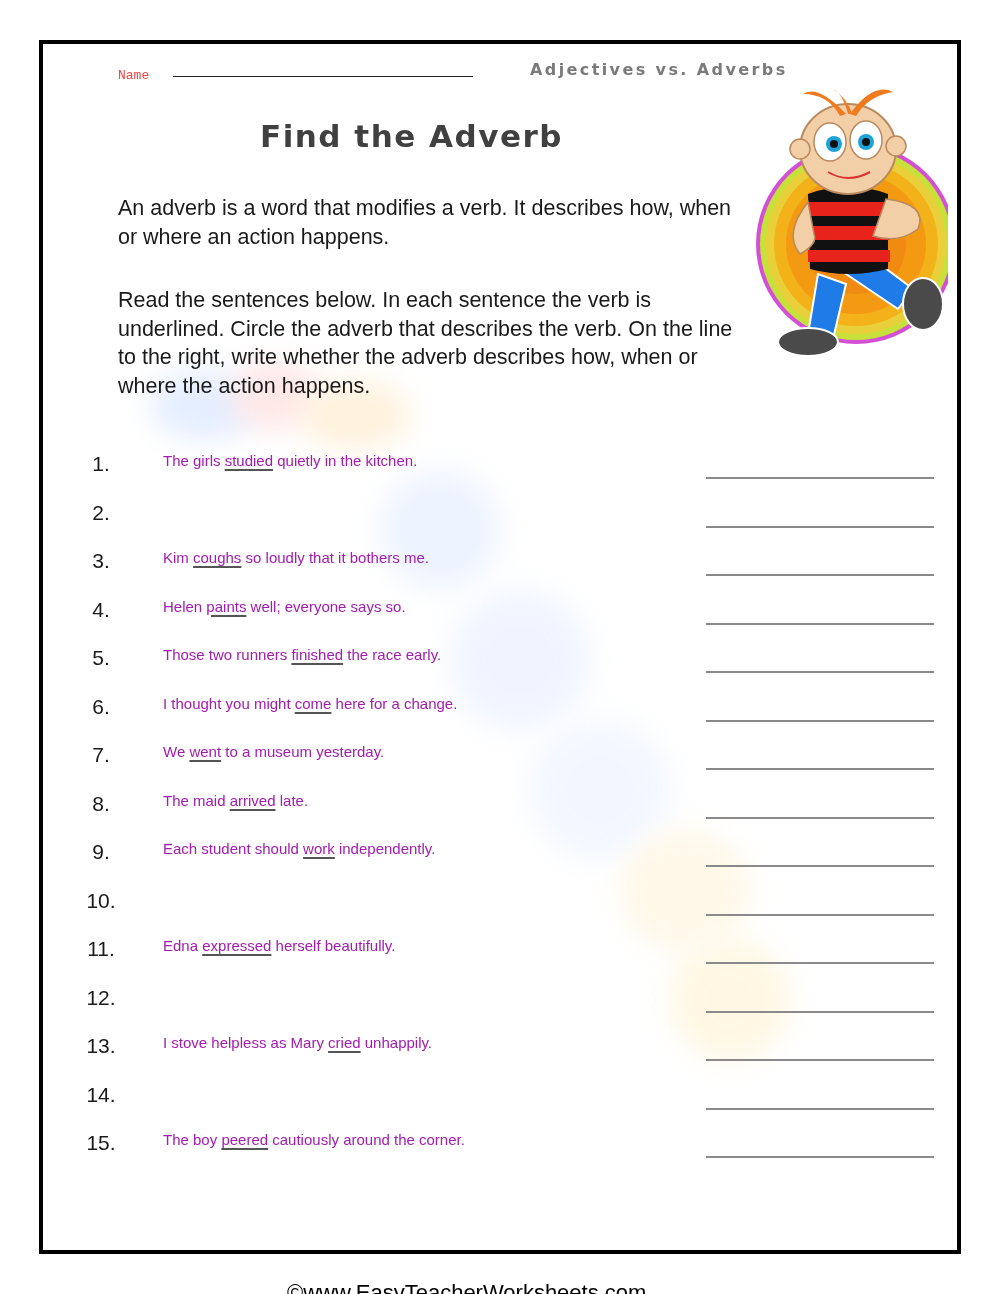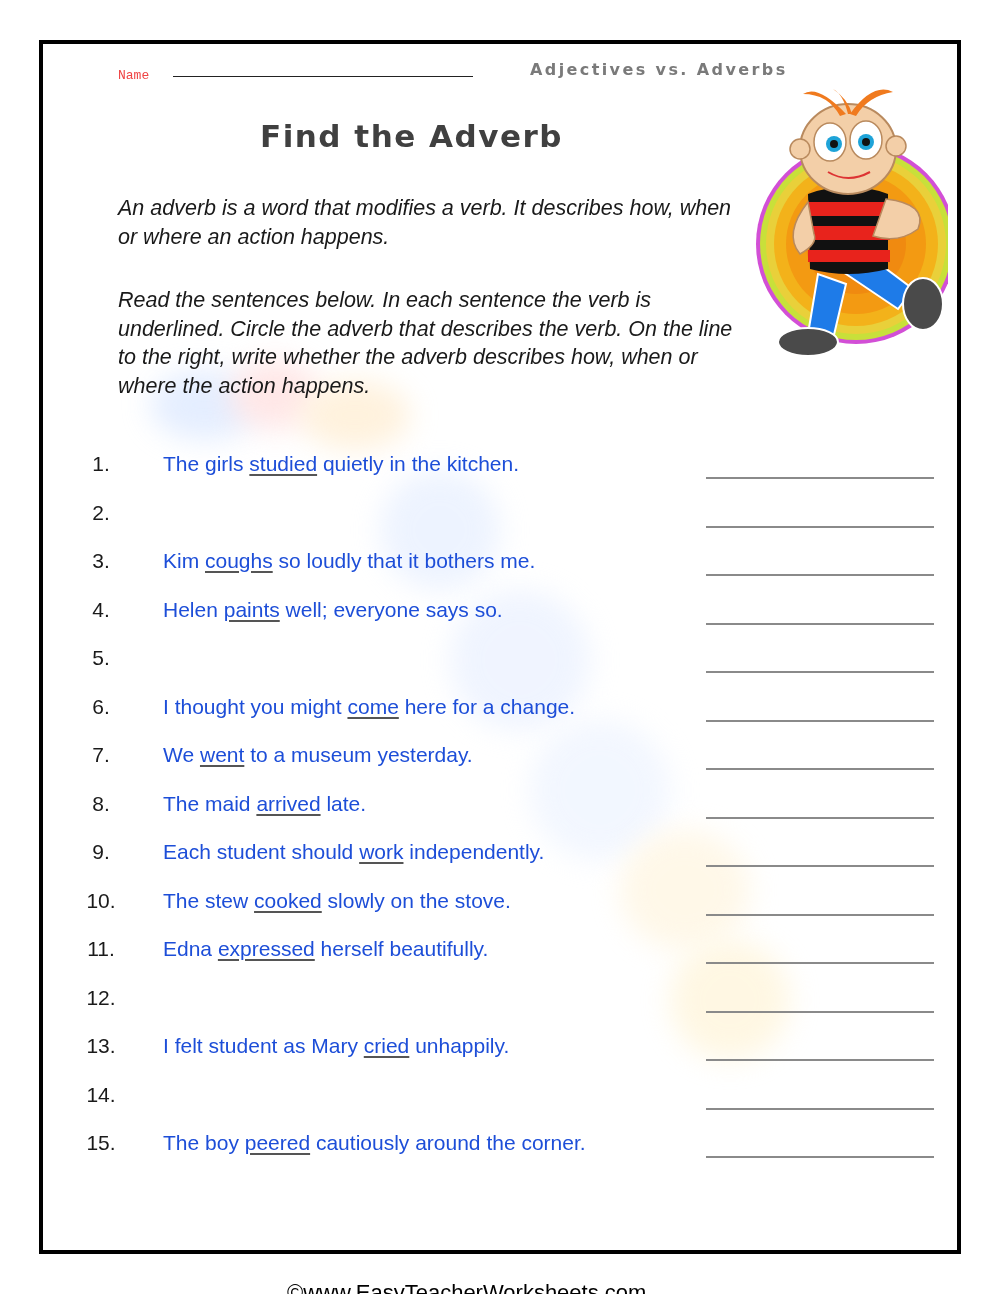--- a/index.html
+++ b/index.html
@@ -75,21 +75,20 @@
     letter-spacing: 1.5px;
     color: #404040;
   }
   .intro {
     position: absolute;
     left: 118px;
     width: 620px;
     font-size: 21.5px;
     line-height: 28.5px;
     color: #1a1a1a;
-    font-style: italic;
   }
   .intro.p1 { top: 194px; }
   .intro.p2 { top: 286px; }
   .mascot {
     position: absolute;
     left: 748px;
     top: 84px;
     width: 200px;
     height: 290px;
   }
@@ -111,22 +110,22 @@
     width: 34px;
     text-align: center;
     font-size: 21px;
     top: 4px;
     color: #1a1a1a;
   }
   .q-text {
     position: absolute;
     left: 163px;
     top: 4px;
-    font-size: 21px;
-    color: #1d4ed8;
+    font-size: 15px;
+    color: #a21caf;
     white-space: nowrap;
   }
   .q-text .verb {
     text-decoration: underline;
     text-decoration-color: #555;
     text-underline-offset: 3px;
     text-decoration-thickness: 1.5px;
   }
   .answer-line {
     position: absolute;
@@ -227,20 +226,21 @@
     <span class="q-text"><span>Kim </span><span class="verb">coughs</span><span> so loudly that it bothers me.</span></span>
     <div class="answer-line"></div>
   </div>
   <div class="q-row" style="top:145.5px">
     <span class="q-num">4.</span>
     <span class="q-text"><span>Helen </span><span class="verb">paints</span><span> well; everyone says so.</span></span>
     <div class="answer-line"></div>
   </div>
   <div class="q-row" style="top:194px">
     <span class="q-num">5.</span>
+    <span class="q-text"><span>Those two runners </span><span class="verb">finished</span><span> the race early.</span></span>
     <div class="answer-line"></div>
   </div>
   <div class="q-row" style="top:242.5px">
     <span class="q-num">6.</span>
     <span class="q-text"><span>I thought you might </span><span class="verb">come</span><span> here for a change.</span></span>
     <div class="answer-line"></div>
   </div>
   <div class="q-row" style="top:291px">
     <span class="q-num">7.</span>
     <span class="q-text"><span>We </span><span class="verb">went</span><span> to a museum yesterday.</span></span>
@@ -251,35 +251,34 @@
     <span class="q-text"><span>The maid </span><span class="verb">arrived</span><span> late.</span></span>
     <div class="answer-line"></div>
   </div>
   <div class="q-row" style="top:388px">
     <span class="q-num">9.</span>
     <span class="q-text"><span>Each student should </span><span class="verb">work</span><span> independently.</span></span>
     <div class="answer-line"></div>
   </div>
   <div class="q-row" style="top:436.5px">
     <span class="q-num">10.</span>
-    <span class="q-text"><span>The stew </span><span class="verb">cooked</span><span> slowly on the stove.</span></span>
     <div class="answer-line"></div>
   </div>
   <div class="q-row" style="top:485px">
     <span class="q-num">11.</span>
     <span class="q-text"><span>Edna </span><span class="verb">expressed</span><span> herself beautifully.</span></span>
     <div class="answer-line"></div>
   </div>
   <div class="q-row" style="top:533.5px">
     <span class="q-num">12.</span>
     <div class="answer-line"></div>
   </div>
   <div class="q-row" style="top:582px">
     <span class="q-num">13.</span>
-    <span class="q-text"><span>I felt student as Mary </span><span class="verb">cried</span><span> unhappily.</span></span>
+    <span class="q-text"><span>I stove helpless as Mary </span><span class="verb">cried</span><span> unhappily.</span></span>
     <div class="answer-line"></div>
   </div>
   <div class="q-row" style="top:630.5px">
     <span class="q-num">14.</span>
     <div class="answer-line"></div>
   </div>
   <div class="q-row" style="top:679px">
     <span class="q-num">15.</span>
     <span class="q-text"><span>The boy </span><span class="verb">peered</span><span> cautiously around the corner.</span></span>
     <div class="answer-line"></div>

